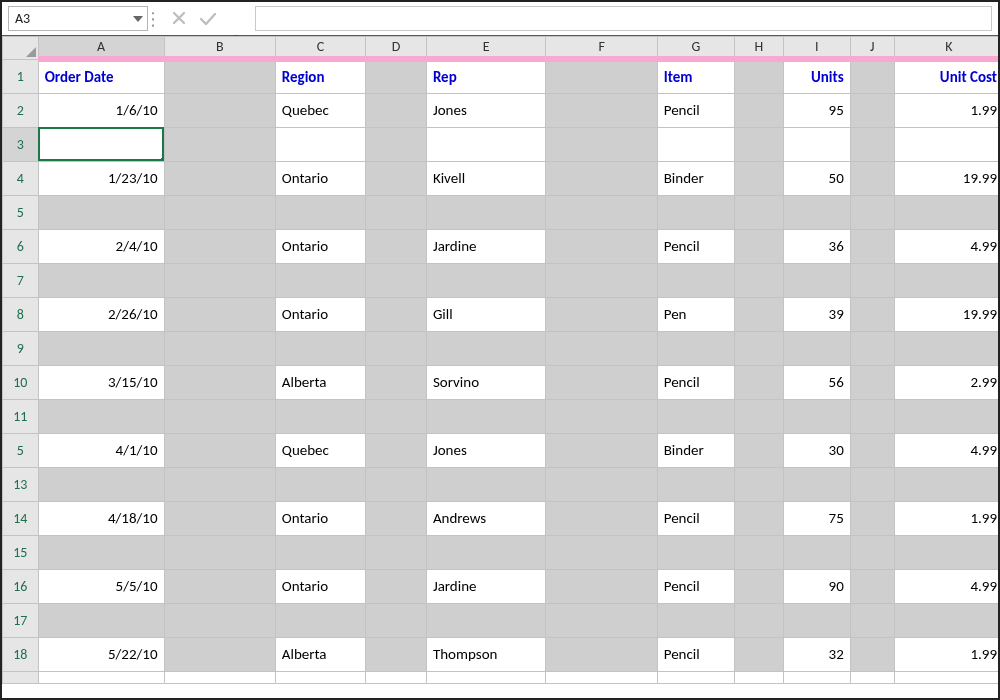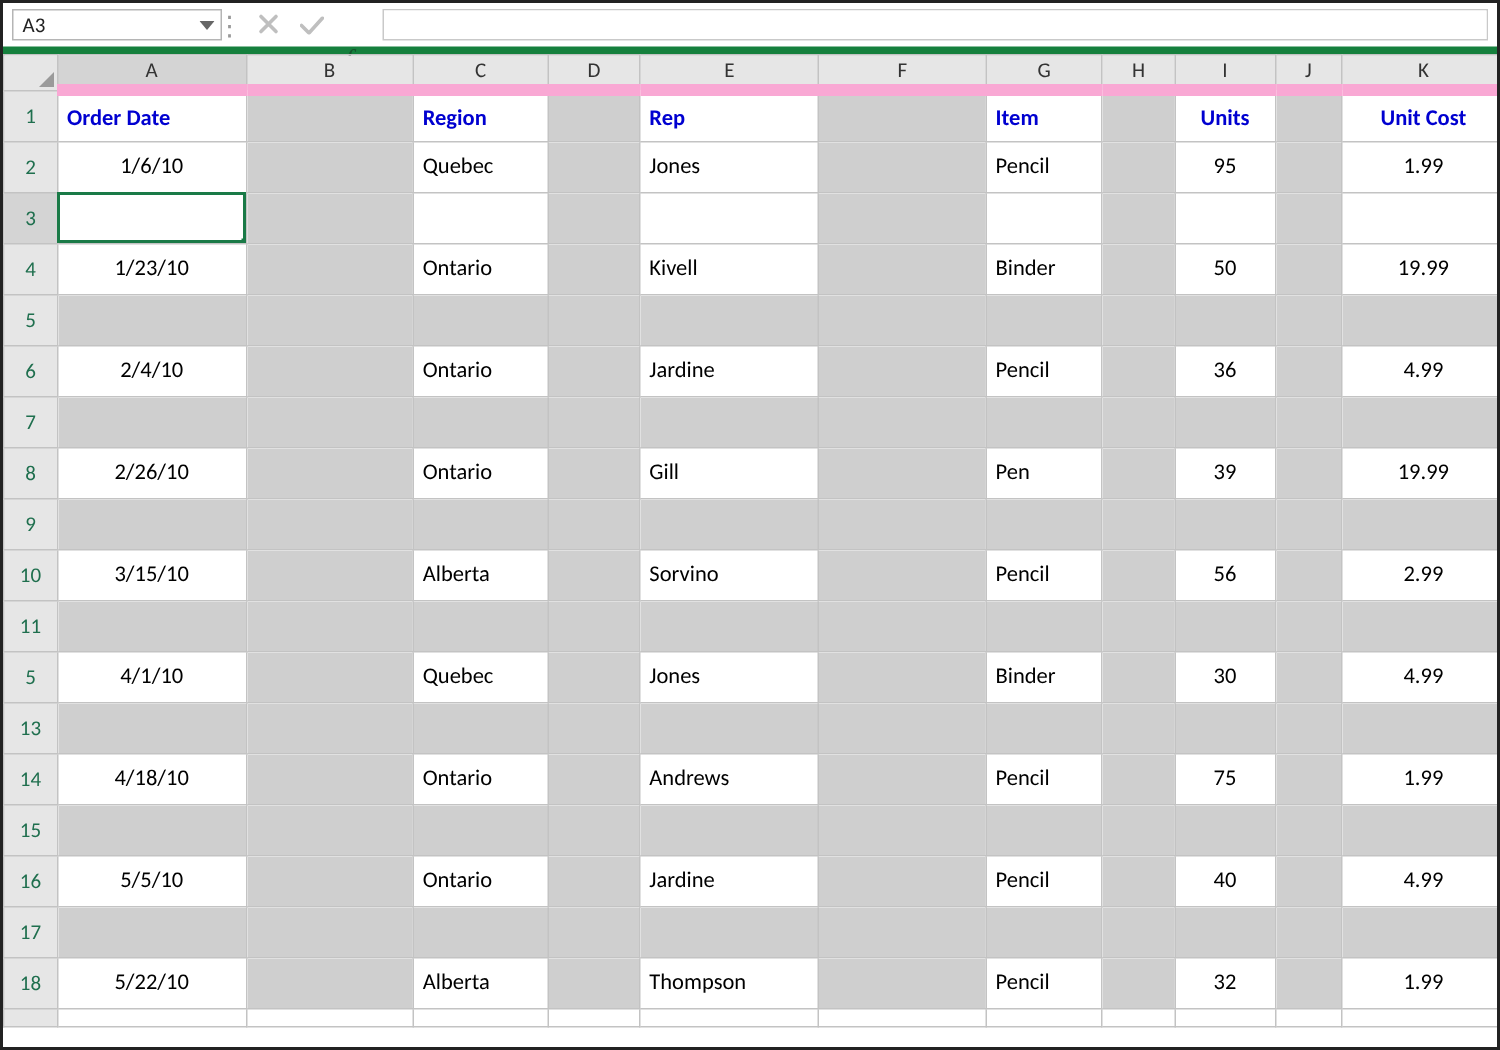--- a/index.html
+++ b/index.html
@@ -1,49 +1,49 @@
 <!DOCTYPE html>
 <html><head>
 <meta charset="utf-8">
 <style>
   * { box-sizing: border-box; }
   html,body { margin:0; padding:0; font-family: Calibri, Arial, sans-serif; font-size:15px; background:#fff; }
   .app { width:1000px; height:700px; overflow:hidden; background:#fff; border:2px solid #222; position:relative; }
   
-  .fbar { display:flex; align-items:stretch; height:34px; border-bottom:5px solid #15803d; background:#fff; }
+  .fbar { display:flex; align-items:stretch; height:34px; border-bottom:1px solid #15803d; background:#fff; }
   .namebox-wrap { width:140px; border:1px solid #b5b5b5; margin:4px 0 4px 6px; display:flex; align-items:center; background:#fff; }
   .namebox { flex:1; padding:0 6px; font-size:14px; color:#222; }
   .namebox-dd { width:18px; height:100%; display:flex; align-items:center; justify-content:center; color:#555; }
   .sep { width:10px; display:flex; align-items:center; justify-content:center; color:#999; font-size:18px; }
   .fbicons { display:flex; align-items:center; gap:14px; padding:0 14px; }
   .fbicon { color:#bfbfbf; font-size:18px; line-height:1; }
   .fbicon.fx { font-style:italic; font-family: "Times New Roman", serif; color:#14532d; font-size:19px;margin-top:48px; }
   .formula-input-wrap { flex:1; margin:4px 6px 4px 0; border:1px solid #c9c9c9; background:#fff; }
   .formula-input { width:100%; height:100%; border:none; outline:none; padding:0 6px; font-size:14px; }
   
   .gridwrap { position:absolute; left:0; right:0; top:34px; bottom:0; overflow:hidden; }
   table.grid { border-collapse:collapse; table-layout:fixed; width:1002px; }
   .colhdr th, .rowhdr { background:#e6e6e6; color:#333; font-weight:normal; border:1px solid #c3c3c3; text-align:center; font-size:14px; }
   .colhdr th { height:22px; }
   .corner { background:#e6e6e6; border:1px solid #c3c3c3; position:relative; }
   .corner::after { content:""; position:absolute; right:2px; bottom:2px; width:0; height:0; border-left:10px solid transparent; border-bottom:10px solid #9a9a9a; }
   .rowhdr { width:34px; color:#1f6f4e; font-weight:normal; }
   td.cell { border:1px solid #c3c3c3; height:34px; padding:0 6px; font-size:15px; color:#000; background:#fff; vertical-align:middle; white-space:nowrap; overflow:hidden; }
   td.hdrcell { color:#0000d0; font-weight:bold; }
-  td.num { text-align:center; }
+  td.num { text-align:right; }
   td.txt { text-align:left; }
   td.grey { background:#cfcfcf; }
   td.blankcol { background:#cfcfcf; }
   
   th.active, td.rowhdr.active { background:#d4d4d4; }
   
   td.selected { outline:2px solid #1a7a47; outline-offset:-2px; background:#fff; position:relative; }
   td.selected::after { content:""; position:absolute; right:-3px; bottom:-3px; width:6px; height:6px; background:#1a7a47; }
   
-  tr.firstrow td.cell, tr.firstrow td.blankcol { border-top:8px solid #f9a8d4; }
+  tr.firstrow td.cell, tr.firstrow td.blankcol { border-top:6px solid #f9a8d4; }
 </style>
 </head>
 <body>
 <div class="app">
 
 <div class="fbar">
   <div class="namebox-wrap">
     <div class="namebox">A3</div>
     <div class="namebox-dd">
       <svg width="10" height="6" viewBox="0 0 10 6">
@@ -314,21 +314,21 @@
           <tr>
             <td class="rowhdr">16</td>
             <td class="cell num">5/5/10</td>
             <td class="cell blankcol"></td>
             <td class="cell txt">Ontario</td>
             <td class="cell blankcol"></td>
             <td class="cell txt">Jardine</td>
             <td class="cell blankcol"></td>
             <td class="cell txt">Pencil</td>
             <td class="cell blankcol"></td>
-            <td class="cell num">40</td>
+            <td class="cell num">90</td>
             <td class="cell blankcol"></td>
             <td class="cell num">4.99</td>
           </tr>
           <tr>
             <td class="rowhdr">17</td>
             <td class="cell grey num"></td>
             <td class="cell blankcol"></td>
             <td class="cell grey txt"></td>
             <td class="cell blankcol"></td>
             <td class="cell grey txt"></td>

